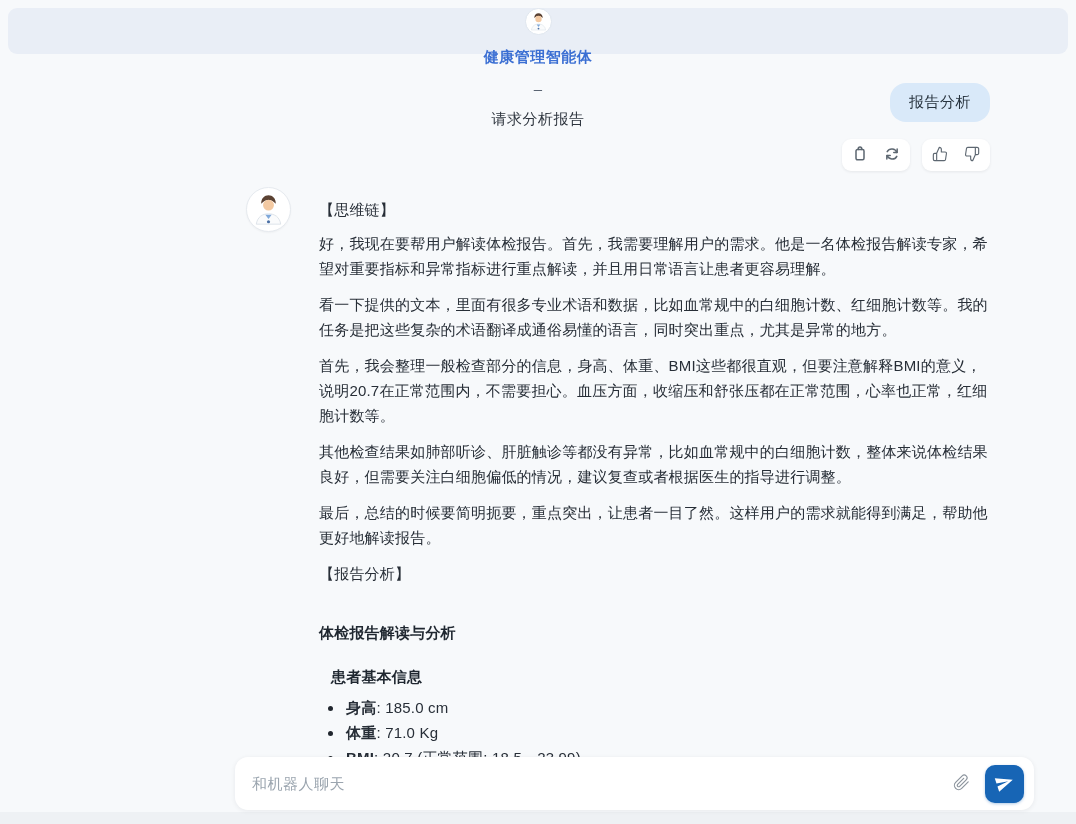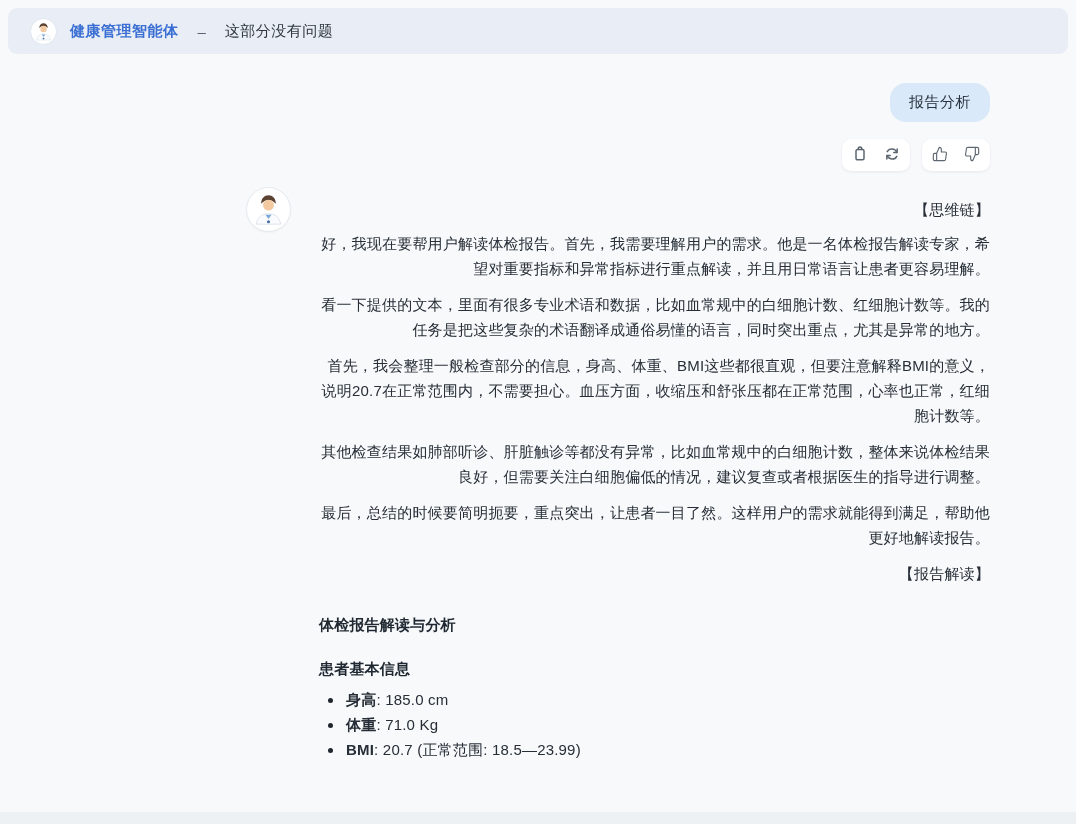--- a/index.html
+++ b/index.html
@@ -3,21 +3,21 @@
 <meta charset="utf-8">
 <style>
   * { margin:0; padding:0; box-sizing:border-box; }
   html,body { width:1076px; height:824px; }
   body { font-family:"Liberation Sans","DejaVu Sans",sans-serif; background:#f6f8fa; color:#2b333c; }
   .page { position:relative; width:1076px; height:824px; overflow:hidden; background:#f7f9fb; }
 
   
   .header { position:absolute; top:8px; left:8px; right:8px; height:46px;
             background:#e9eef6; border-radius:9px; display:flex; align-items:center;
-            padding:0 22px; gap:13px; z-index:4; }
+            padding:0 22px; gap:13px; z-index:4;flex-direction:column; }
   .header .avatar-sm { width:27px; height:27px; border-radius:50%; background:#fff;
             border:1px solid #dfe6ee; overflow:hidden; flex:0 0 auto; }
   .app-title { color:#3b6fd3; font-size:15px; font-weight:600; letter-spacing:.5px; }
   .title-sep { color:#5a6472; font-size:15px; padding:0 6px; }
   .conv-title { color:#2f363f; font-size:15px; letter-spacing:.5px; }
 
   
   .chat { position:absolute; top:54px; left:246px; width:744px; z-index:1; }
   .user-row { display:flex; justify-content:flex-end; margin-top:29px; }
   .user-bubble { background:#d9e9f9; color:#28343f; font-size:15px; padding:10px 19px;
@@ -26,24 +26,24 @@
   .pill { display:flex; align-items:center; gap:6px; background:#fff; border-radius:9px;
             padding:3px 5px; box-shadow:0 1px 3px rgba(20,30,40,.08); }
   .icon-btn { width:26px; height:26px; border:none; background:transparent; border-radius:7px;
             display:flex; align-items:center; justify-content:center; cursor:pointer; }
   .icon-btn svg { stroke:#5d6771; fill:none; stroke-width:1.7; stroke-linecap:round; stroke-linejoin:round; }
 
   .assistant-row { display:flex; gap:28px; margin-top:16px; }
   .avatar-lg { width:45px; height:45px; border-radius:50%; background:#fff;
             border:1px solid #e6eaef; overflow:hidden; flex:0 0 auto; box-shadow:0 1px 2px rgba(0,0,0,.04); }
   .msg { width:671px; font-size:15px; line-height:25px; color:#272e37; letter-spacing:.2px; }
-  .msg p { margin:0 0 11px;text-align:right; }
+  .msg p { margin:0 0 11px; }
   .msg .label-line { margin:10px 0 9px; }
-  .msg h3 { font-size:15px; line-height:25px; font-weight:700; margin:26px 0 0; color:#1f2730; }
-  .msg h4 { font-size:15px; line-height:25px; font-weight:700; margin:19px 0 6px; color:#1f2730; }
+  .msg h3 { font-size:15px; line-height:25px; font-weight:700; margin:34px 0 0; color:#1f2730; }
+  .msg h4 { font-size:15px; line-height:25px; font-weight:700; margin:19px 12px 6px; color:#1f2730; }
   .msg ul { list-style:none; margin:0; }
   .msg li { position:relative; padding-left:27px; line-height:25px; margin:0 0 0; }
   .msg li::before { content:""; position:absolute; left:9px; top:10.5px; width:5px; height:5px;
             border-radius:50%; background:#20262e; }
   .msg li b { font-weight:700; }
 
   
   .composer { position:absolute; left:235px; top:757px; width:799px; height:53px; background:#fff;
             border-radius:13px; box-shadow:0 1px 5px rgba(25,35,45,.07); display:flex;
             align-items:center; padding:0 10px 0 17px; gap:9px; z-index:6; }
@@ -71,21 +71,21 @@
         <circle cx="22" cy="22" r="21" fill="#ffffff"></circle>
         <path d="M14.5 16c0-5.5 3.4-8.5 7.5-8.5s7.5 3 7.5 8.5c-2.6-2.2-4-3.7-7.5-3.7s-4.9 1.5-7.5 3.7z" fill="#5b4233"></path>
         <circle cx="22" cy="17.5" r="5.6" fill="#f3c9a2"></circle>
         <path d="M9.5 37c1.2-7.5 6.3-10.6 12.5-10.6S33.3 29.5 34.5 37z" fill="#fafbfc" stroke="#dde3e9"></path>
         <path d="M18.8 27.3l3.2 4.4 3.2-4.4z" fill="#7fa8d9"></path>
         <circle cx="22" cy="34.5" r="1.6" fill="#4a6fa5"></circle>
       </svg>
     </span>
     <span class="app-title">健康管理智能体</span>
     <span class="title-sep">–</span>
-    <span class="conv-title">这部分没有问题</span>
+    <span class="conv-title">请求分析报告</span>
   </header>
 
   <main class="chat">
 
     <div class="user-row">
       <div class="user-bubble">报告分析</div>
     </div>
 
     <div class="actions-row">
       <span class="pill">
@@ -138,28 +138,45 @@
         </svg>
       </span>
 
       <div class="msg">
         <p class="label-line">【思维链】</p>
         <p>好，我现在要帮用户解读体检报告。首先，我需要理解用户的需求。他是一名体检报告解读专家，希望对重要指标和异常指标进行重点解读，并且用日常语言让患者更容易理解。</p>
         <p>看一下提供的文本，里面有很多专业术语和数据，比如血常规中的白细胞计数、红细胞计数等。我的任务是把这些复杂的术语翻译成通俗易懂的语言，同时突出重点，尤其是异常的地方。</p>
         <p>首先，我会整理一般检查部分的信息，身高、体重、BMI这些都很直观，但要注意解释BMI的意义，说明20.7在正常范围内，不需要担心。血压方面，收缩压和舒张压都在正常范围，心率也正常，红细胞计数等。</p>
         <p>其他检查结果如肺部听诊、肝脏触诊等都没有异常，比如血常规中的白细胞计数，整体来说体检结果良好，但需要关注白细胞偏低的情况，建议复查或者根据医生的指导进行调整。</p>
         <p>最后，总结的时候要简明扼要，重点突出，让患者一目了然。这样用户的需求就能得到满足，帮助他更好地解读报告。</p>
-        <p class="label-line">【报告解读】</p>
+        <p class="label-line">【报告分析】</p>
         <h3>体检报告解读与分析</h3>
         <h4>患者基本信息</h4>
         <ul>
           <li><b>身高</b><span>: 185.0 cm</span></li>
           <li><b>体重</b><span>: 71.0 Kg</span></li>
           <li><b>BMI</b><span>: 20.7 (正常范围: 18.5—23.99)</span></li>
         </ul>
 
       </div>
     </div>
   </main>
 
+  <div class="composer">
+    <input class="chat-input" type="text" placeholder="和机器人聊天" style="">
+    <button class="attach-btn">
+      <span>
+        <svg width="17" height="17" viewBox="0 0 24 24">
+          <path d="M21.44 11.05l-9.19 9.19a6 6 0 0 1-8.49-8.49l9.19-9.19a4 4 0 0 1 5.66 5.66l-9.2 9.19a2 2 0 0 1-2.83-2.83l8.49-8.48"></path>
+        </svg>
+      </span>
+    </button>
+    <button class="send-btn">
+      <span>
+        <svg width="19" height="19" viewBox="0 0 24 24">
+          <path d="M2.01 21L23 12 2.01 3 2 10l15 2-15 2z"></path>
+        </svg>
+      </span>
+    </button>
+  </div>
 
   <div class="bottom-strip"></div>
 </div>
 
 </body></html>

